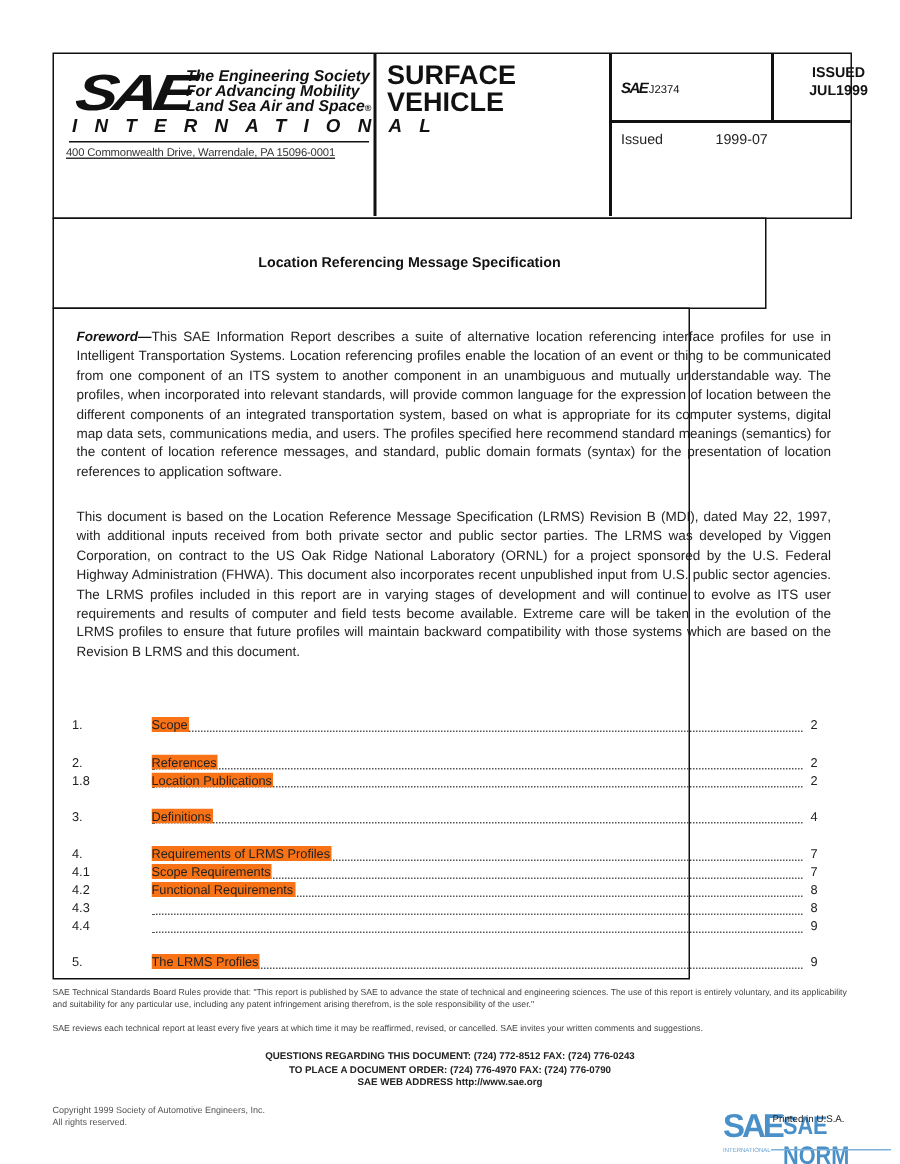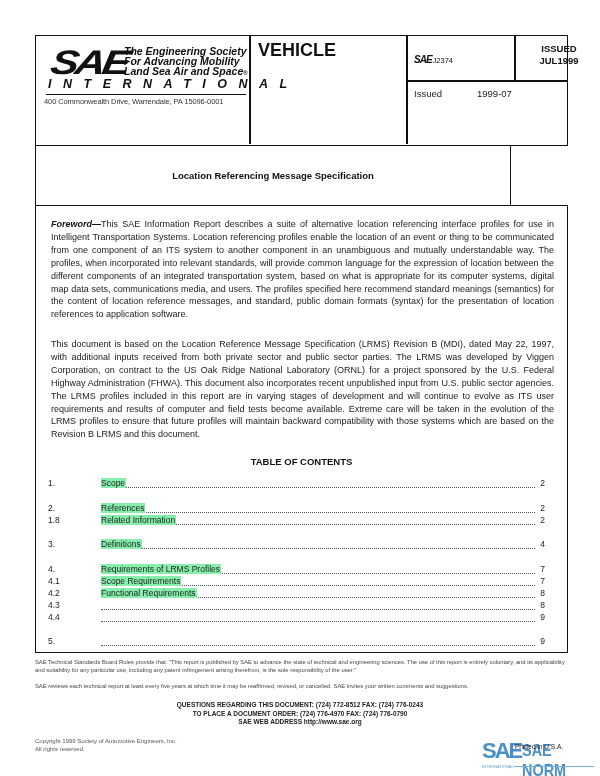--- a/index.html
+++ b/index.html
@@ -1,48 +1,48 @@
 <!DOCTYPE html>
 <html><head>
 <meta charset="utf-8">
 <style>
   html, body { margin:0; padding:0; background:#ffffff; }
   body { width:600px; height:776px; position:relative; overflow:hidden; font-family:"Liberation Sans", sans-serif; color:#111; }
   .frame { position:absolute; border:1.5px solid #111; box-sizing:border-box; }
   #hdr { left:35px; top:35px; width:533px; height:111px; }
   #band { left:35px; top:145px; width:476px; height:61px; }
-  #body { left:35px; top:205px; width:533px; height:448px; }
+  #body { left:35px; top:205px; width:425px; height:448px; }
   .vline { position:absolute; background:#111; width:1.5px; }
   .hline { position:absolute; background:#111; height:1.5px; }
 
   .sae-big { position:absolute; left:18px; top:9px; font-family:"Liberation Sans", sans-serif; font-weight:bold; font-style:italic; font-size:34px; letter-spacing:-3px; transform:scaleX(1.25) skewX(-8deg); transform-origin:left top; line-height:34px; }
   .tagline { position:absolute; left:88px; top:10px; font-style:italic; font-weight:bold; font-size:10.5px; line-height:10px; }
   .intl { position:absolute; left:12px; top:41px; font-style:italic; font-weight:bold; font-size:12.5px; letter-spacing:11.5px; }
   .addr-rule { position:absolute; left:10px; top:58px; width:200px; height:1px; background:#111; }
-  .addr { position:absolute; left:8px; top:61px; font-size:7.5px; letter-spacing:-0.1px; color:#333; }
+  .addr { position:absolute; left:8px; top:61px; font-size:7.5px; letter-spacing:-0.1px; color:#333;text-decoration:underline; }
 
   .title-cell { position:absolute; left:222px; top:5px; font-weight:bold; font-size:18px; line-height:18px; }
   .docno { position:absolute; left:378px; top:18px; font-size:7.5px; }
   .docno .mini-sae { font-weight:bold; font-style:italic; font-size:10px; letter-spacing:-1px; margin-right:1px; }
   .issued-top { position:absolute; left:485px; top:7px; font-weight:bold; font-size:9.5px; line-height:12px; text-align:center; width:80px; margin-left:-2px; }
   .issued-lbl { position:absolute; left:378px; top:52px; font-size:9.5px; color:#222; }
   .issued-val { position:absolute; left:441px; top:52px; font-size:9.5px; color:#222; }
 
   .band-title { position:absolute; left:0; width:100%; top:24px; text-align:center; font-weight:bold; font-size:9.5px; }
 
   .para { position:absolute; left:15px; width:503px; font-size:9px; line-height:12.9px; text-align:justify; color:#222; }
   .para b.fw { font-style:italic; font-weight:bold; color:#111; }
   #p1 { top:12px; }
   #p2 { top:132px; }
 
   .toc-title { position:absolute; left:0; width:100%; top:250px; text-align:center; font-weight:bold; font-size:9.5px; }
   .toc-row { position:absolute; left:12px; width:497px; height:12px; font-size:8.5px; color:#222; }
   .toc-num { position:absolute; left:0; top:0; }
   .toc-label { position:absolute; left:53px; right:8px; top:0; overflow:hidden; white-space:nowrap; }
-  .toc-label .lbl { background:#86efac; padding-right:1px;margin-top:40px; }
+  .toc-label .lbl { background:#f97316; padding-right:1px;margin-top:40px; }
   .toc-label::after { content:""; }
   .leader { position:absolute; left:53px; right:10px; top:9px; border-bottom:1px dotted #555; z-index:0; }
   .toc-label span { position:relative; z-index:1; }
   .toc-page { position:absolute; right:0; top:0; }
 
   .fine { position:absolute; left:35px; width:540px; font-size:5.8px; line-height:7.5px; color:#444; }
   .contact { position:absolute; left:0; width:600px; text-align:center; font-weight:bold; font-size:6.5px; line-height:8.5px; color:#222; }
   .copy { position:absolute; left:35px; font-size:6px; line-height:8px; color:#555; }
   .watermark { position:absolute; left:482px; top:738px; width:118px; height:34px; }
   .wm-sae { position:absolute; left:0; top:0; font-weight:bold; font-size:22px; color:#4a90c8; letter-spacing:-2px; font-family:"Liberation Sans", sans-serif; }
@@ -66,20 +66,21 @@
       <div>The Engineering Society</div>
       <div>For Advancing Mobility</div>
       <div><span>Land Sea Air and Space</span><span style="font-size:6px;font-style:normal">®</span></div>
     </div>
     <div class="intl">INTERNATIONAL</div>
     <div class="addr-rule"></div>
     <div class="addr">400 Commonwealth Drive, Warrendale, PA 15096-0001</div>
   </div>
 
   <div class="title-cell">
+    <div>SURFACE</div>
     <div>VEHICLE</div>
   </div>
 
   <div class="docno">
     <span class="mini-sae">SAE</span><span>J2374</span>
   </div>
 
   <div class="issued-top">
     <div>ISSUED</div>
     <div>JUL1999</div>
@@ -92,39 +93,38 @@
 <div id="band" class="frame">
   <div class="band-title">Location Referencing Message Specification</div>
 </div>
 
 <div id="body" class="frame">
   <div id="p1" class="para">
     <b class="fw">Foreword—</b><span>This SAE Information Report describes a suite of alternative location referencing interface profiles for use in Intelligent Transportation Systems. Location referencing profiles enable the location of an event or thing to be communicated from one component of an ITS system to another component in an unambiguous and mutually understandable way. The profiles, when incorporated into relevant standards, will provide common language for the expression of location between the different components of an integrated transportation system, based on what is appropriate for its computer systems, digital map data sets, communications media, and users. The profiles specified here recommend standard meanings (semantics) for the content of location reference messages, and standard, public domain formats (syntax) for the presentation of location references to application software.</span>
   </div>
   <div id="p2" class="para">This document is based on the Location Reference Message Specification (LRMS) Revision B (MDI), dated May 22, 1997, with additional inputs received from both private sector and public sector parties. The LRMS was developed by Viggen Corporation, on contract to the US Oak Ridge National Laboratory (ORNL) for a project sponsored by the U.S. Federal Highway Administration (FHWA). This document also incorporates recent unpublished input from U.S. public sector agencies. The LRMS profiles included in this report are in varying stages of development and will continue to evolve as ITS user requirements and results of computer and field tests become available. Extreme care will be taken in the evolution of the LRMS profiles to ensure that future profiles will maintain backward compatibility with those systems which are based on the Revision B LRMS and this document.</div>
 
-  <div class="toc-title">TABLE OF CONTENTS</div>
 
   <div>
     <div class="toc-row" style="top:272px">
       <span class="toc-num">1.</span>
       <div class="leader"></div>
       <div class="toc-label"><span class="lbl">Scope</span></div>
       <span class="toc-page">2</span>
     </div>
     <div class="toc-row" style="top:297px">
       <span class="toc-num">2.</span>
       <div class="leader"></div>
       <div class="toc-label"><span class="lbl">References</span></div>
       <span class="toc-page">2</span>
     </div>
     <div class="toc-row" style="top:309px">
       <span class="toc-num">1.8</span>
       <div class="leader"></div>
-      <div class="toc-label"><span class="lbl">Related Information</span></div>
+      <div class="toc-label"><span class="lbl">Location Publications</span></div>
       <span class="toc-page">2</span>
     </div>
     <div class="toc-row" style="top:333px">
       <span class="toc-num">3.</span>
       <div class="leader"></div>
       <div class="toc-label"><span class="lbl">Definitions</span></div>
       <span class="toc-page">4</span>
     </div>
     <div class="toc-row" style="top:358px">
       <span class="toc-num">4.</span>
@@ -150,20 +150,21 @@
       <span class="toc-page">8</span>
     </div>
     <div class="toc-row" style="top:406px">
       <span class="toc-num">4.4</span>
       <div class="leader"></div>
       <span class="toc-page">9</span>
     </div>
     <div class="toc-row" style="top:430px">
       <span class="toc-num">5.</span>
       <div class="leader"></div>
+      <div class="toc-label"><span class="lbl">The LRMS Profiles</span></div>
       <span class="toc-page">9</span>
     </div>
   </div>
 </div>
 
 <div class="fine" style="top:659px">SAE Technical Standards Board Rules provide that: "This report is published by SAE to advance the state of technical and engineering sciences. The use of this report is entirely voluntary, and its applicability and suitability for any particular use, including any patent infringement arising therefrom, is the sole responsibility of the user."</div>
 <div class="fine" style="top:683px">SAE reviews each technical report at least every five years at which time it may be reaffirmed, revised, or cancelled. SAE invites your written comments and suggestions.</div>
 
 <div class="contact" style="top:701px">
   <div>QUESTIONS REGARDING THIS DOCUMENT: (724) 772-8512 FAX: (724) 776-0243</div>

